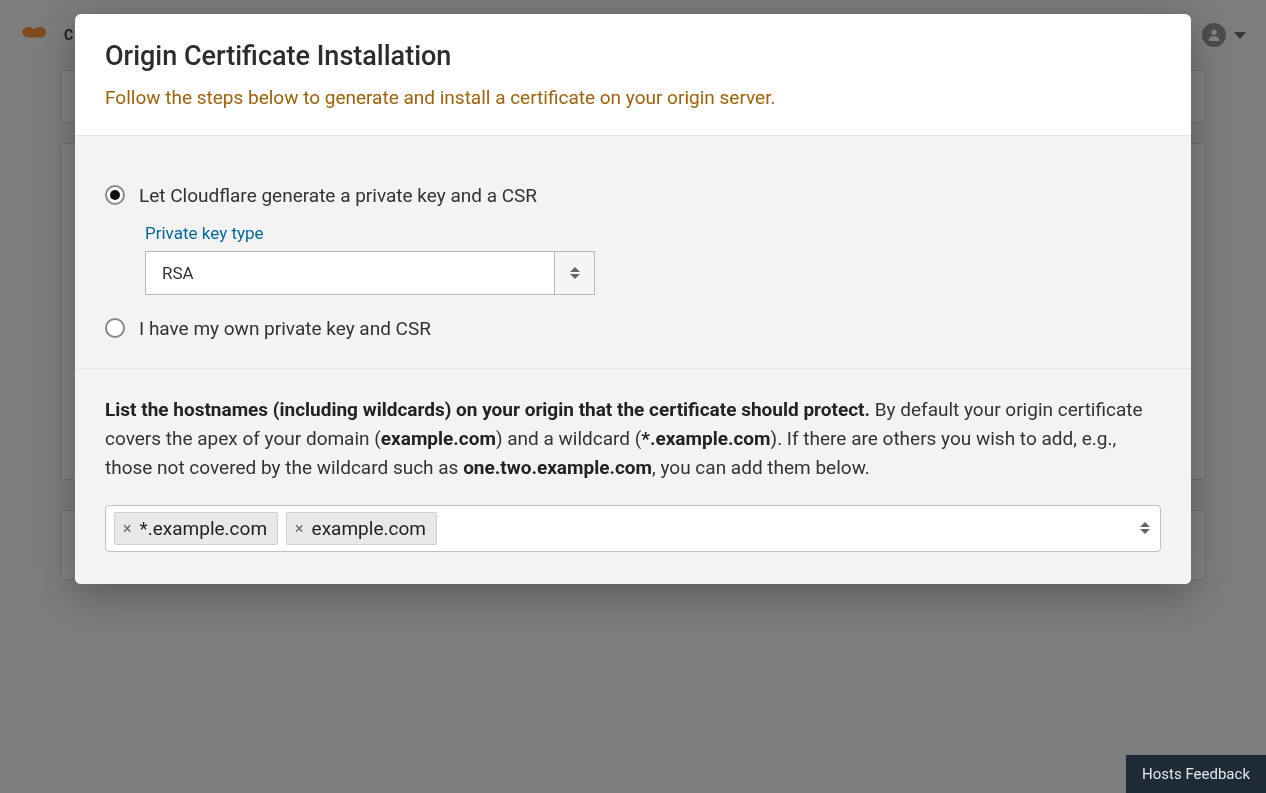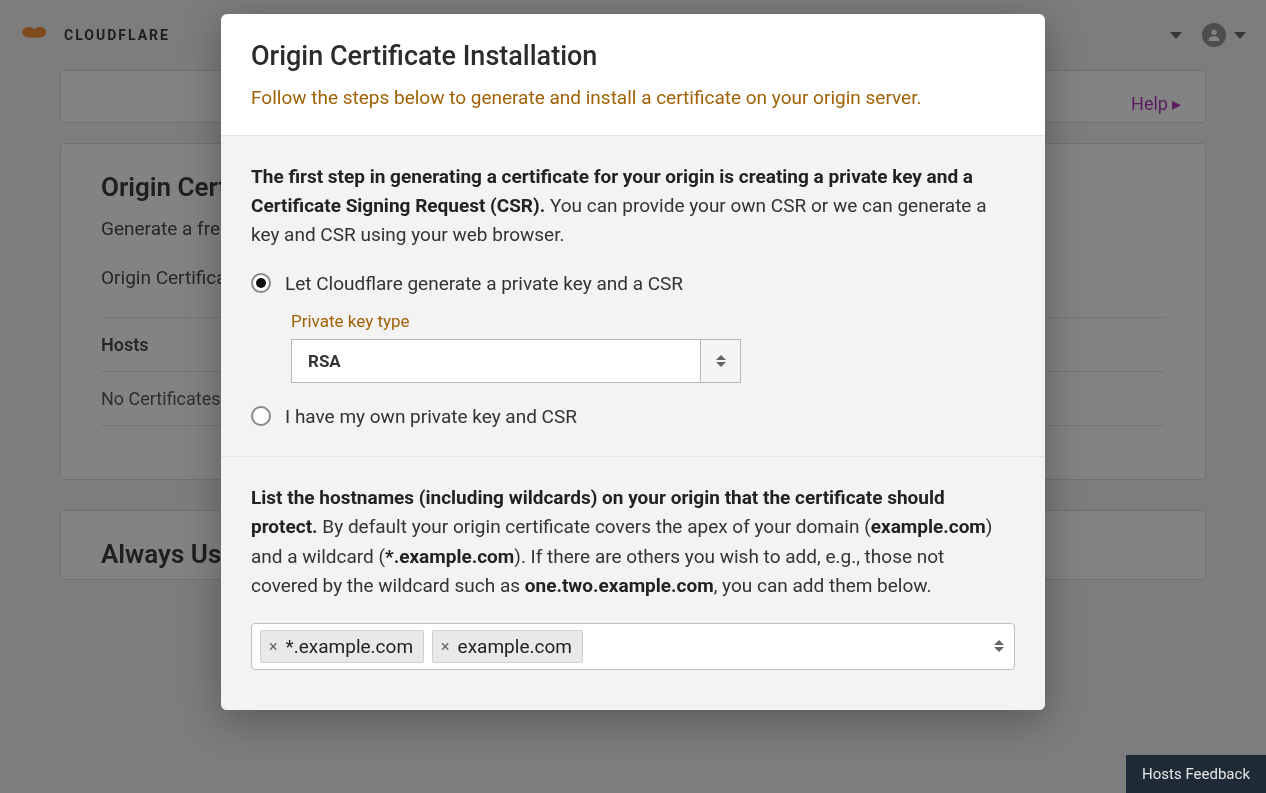--- a/index.html
+++ b/index.html
@@ -47,21 +47,21 @@
   position: absolute;
   inset: 0;
   background: rgba(30,30,30,0.55);
   z-index: 10;
 }
 .modal {
   position: absolute;
   top: 14px;
   left: 50%;
   transform: translateX(-50%);
-  width: 824px;
+  width: 1116px;
   background: #fff;
   border-radius: 6px;
   z-index: 20;
   box-shadow: 0 10px 40px rgba(0,0,0,0.3);
   overflow: hidden;
 }
 .modal-head {
   padding: 26px 30px 22px;
   border-bottom: 1px solid #e5e5e5;
 }
@@ -79,23 +79,23 @@
 .radio {
   width: 20px; height: 20px; border-radius: 50%;
   border: 2px solid #888; background: #fff; display:inline-flex; align-items:center; justify-content:center;
   flex-shrink:0;
 }
 .radio.selected::after {
   content:""; width: 10px; height: 10px; border-radius:50%; background:#111;
 }
 .radio-label { font-size: 19px; color: #333; }
 .field-indent { margin-left: 40px; margin-top: 16px; }
-.field-label { font-size: 17px; color: #a16207; margin-bottom: 8px; display:block;}
+.field-label { font-size: 17px; color: #0369a1; margin-bottom: 8px; display:block;}
 .select-wrap {
-  display: flex; width: 450px; border: 1px solid #b8b8b8; border-radius: 0; background:#fff; overflow:hidden;font-weight:bold;
+  display: flex; width: 450px; border: 1px solid #b8b8b8; border-radius: 0; background:#fff; overflow:hidden;
 }
 .select-value { flex: 1; padding: 11px 16px; font-size: 17px; color: #333; }
 .select-btn {
   width: 40px; border-left: 1px solid #b8b8b8; background:#f5f5f5; display:flex; flex-direction:column; align-items:center; justify-content:center; gap:2px;
 }
 .tri-up { width:0;height:0;border-left:5px solid transparent;border-right:5px solid transparent;border-bottom:5px solid #666;}
 .tri-down { width:0;height:0;border-left:5px solid transparent;border-right:5px solid transparent;border-top:5px solid #666;}
 
 .tag-input {
   margin-top: 22px;
@@ -174,23 +174,20 @@
 
 <div class="overlay"></div>
 
 <div class="modal">
   <div class="modal-head">
     <div class="modal-title">Origin Certificate Installation</div>
     <div class="modal-sub">Follow the steps below to generate and install a certificate on your origin server.</div>
   </div>
 
   <div class="modal-section">
-    <div class="section-text">
-      <b>The first step in generating a certificate for your origin is creating a private key and a Certificate Signing Request (CSR).</b><span> You can provide your own CSR or we can generate a key and CSR using your web browser.</span>
-    </div>
 
     <div class="radio-row">
       <span class="radio selected"></span>
       <span class="radio-label">Let Cloudflare generate a private key and a CSR</span>
     </div>
 
     <div class="field-indent">
       <label class="field-label">Private key type</label>
       <div class="select-wrap">
         <div class="select-value">RSA</div>
@@ -200,21 +197,21 @@
         </div>
       </div>
     </div>
 
     <div class="radio-row second">
       <span class="radio"></span>
       <span class="radio-label">I have my own private key and CSR</span>
     </div>
   </div>
 
-  <div class="modal-section" style="border-bottom:none;padding-bottom:40px;">
+  <div class="modal-section" style="border-bottom:none;padding-bottom:32px;">
     <div class="section-text">
       <b>List the hostnames (including wildcards) on your origin that the certificate should protect.</b><span> By default your origin certificate covers the apex of your domain (</span><b>example.com</b><span>) and a wildcard (</span><b>*.example.com</b><span>). If there are others you wish to add, e.g., those not covered by the wildcard such as </span><b>one.two.example.com</b><span>, you can add them below.</span>
     </div>
 
     <div class="tag-input">
       <span class="tag">
         <span class="tag-x">×</span>
         <span>*.example.com</span>
       </span>
       <span class="tag">

